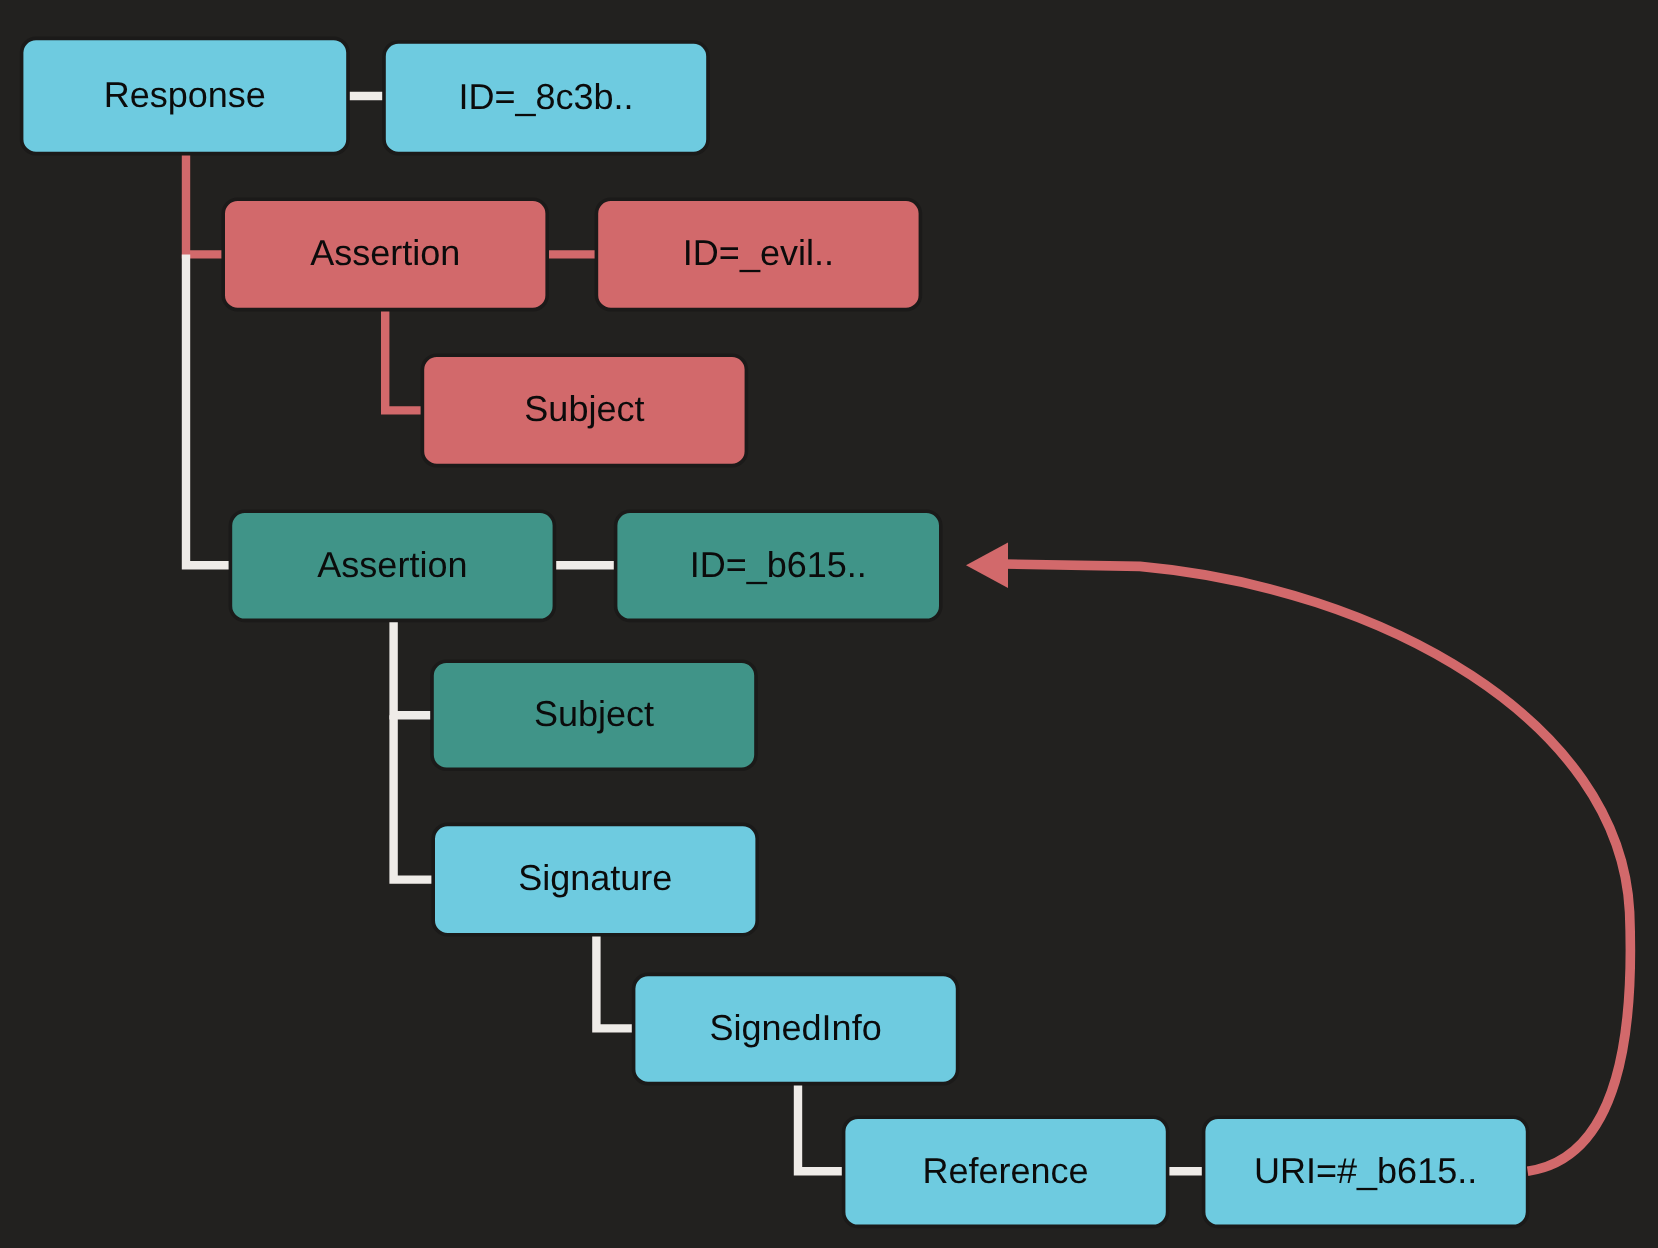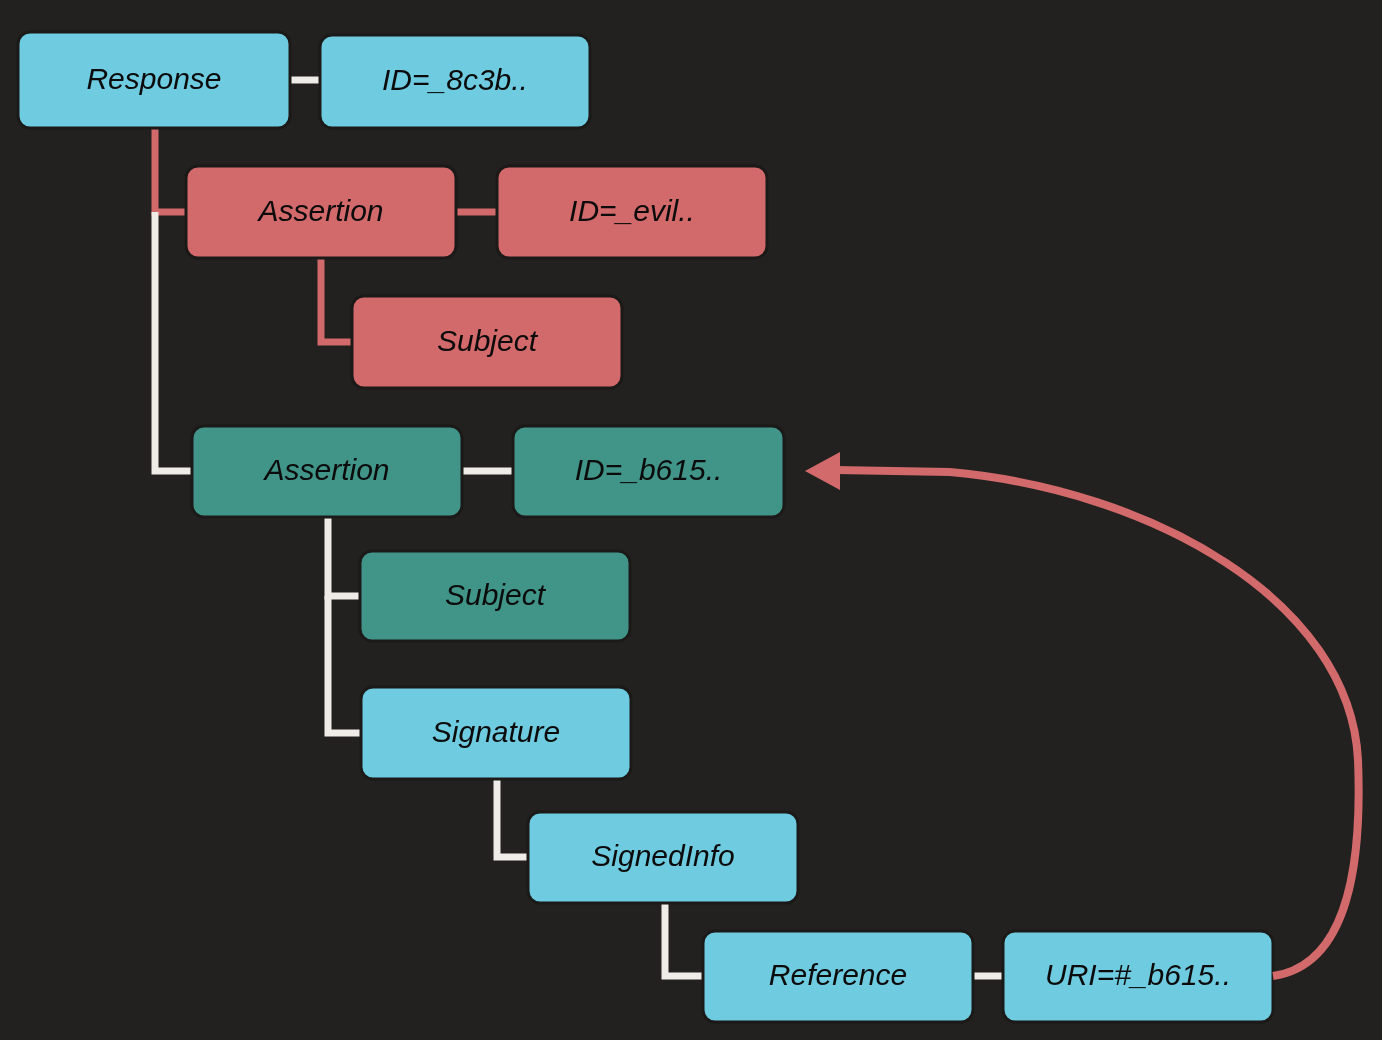--- a/index.html
+++ b/index.html
@@ -7,21 +7,20 @@
     padding: 0;
     background: #22211f;
   }
   #diagram-root {
     position: relative;
     width: 1382px;
     height: 1040px;
     background: #22211f;
     overflow: hidden;
     font-family: "Liberation Sans", sans-serif;
-    font-style: italic;
   }
   svg#diagram-svg {
     position: absolute;
     top: 0;
     left: 0;
     width: 1382px;
     height: 1040px;
     display: block;
   }
   .node-rect {

